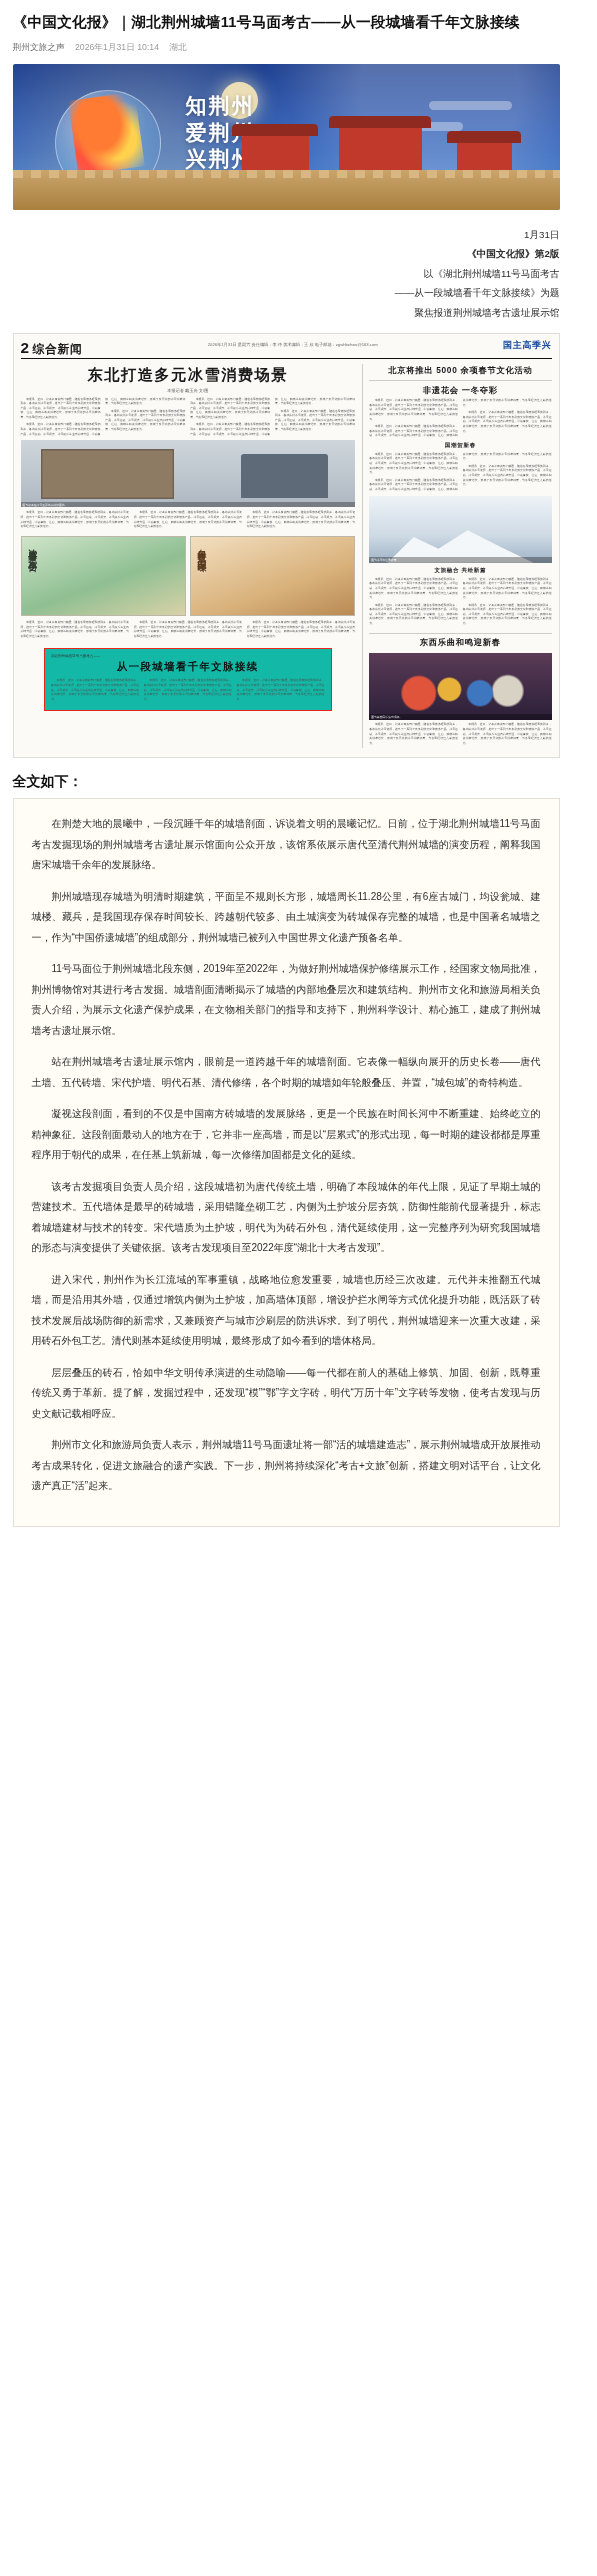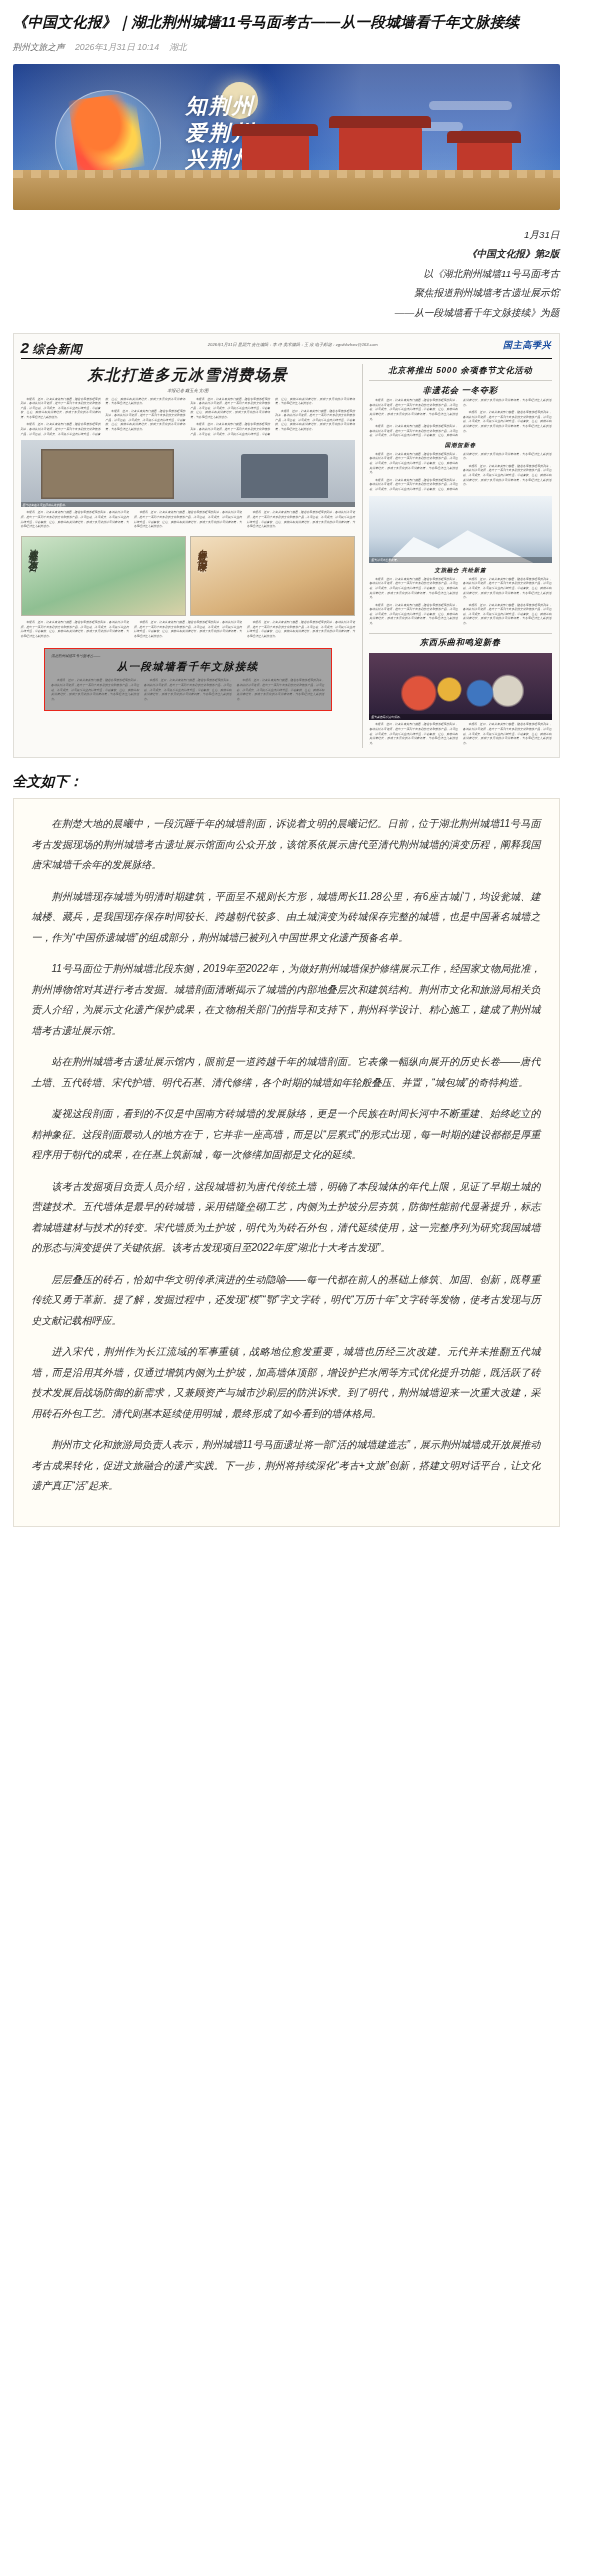--- a/index.html
+++ b/index.html
@@ -9,21 +9,20 @@
   }
   body {
     width: 598px;
     font-family: "Liberation Sans", sans-serif;
     color: #1a1a1a;
   }
   .page {
     width: 572px;
     box-sizing: border-box;
     padding: 9.7px 12.5px 21px 12.5px;
-    font-style: italic;
   }
   .headline {
     font-size: 14.6px;
     font-weight: bold;
     line-height: 1.45;
     letter-spacing: 0.3px;
     color: #111111;
     margin: 2.8px 0 8.3px 0;
   }
   .byline {
@@ -334,21 +333,21 @@
   .poster.p2 .ptext { color: #5b3a1d; }
 
   
   .scan-highlight {
     position: relative;
     margin: 7px auto 12px auto;
     width: 86%;
     border: 1.4px solid #e8261c;
     box-sizing: border-box;
     padding: 4.9px 6.2px 6.2px 6.2px;
-    background: #a3a3a3;
+    background: #14b8a6;
   }
   .scan-highlight .kicker {
     font-size: 3.5px;
     color: #333;
     margin-bottom: 2.1px;
   }
   .scan-highlight .hl-title {
     font-size: 10.4px;
     font-weight: bold;
     text-align: center;
@@ -411,22 +410,22 @@
     <div class="tower t1"></div>
     <div class="tower t2"></div>
     <div class="tower t3"></div>
     <div class="wall"></div>
   </div>
 
   <div class="intro">
     <span class="line">1月31日</span>
     <span class="line strong">《中国文化报》第2版</span>
     <span class="line">以《湖北荆州城墙11号马面考古</span>
+    <span class="line">——从一段城墙看千年文脉接续》为题</span>
     <span class="line">聚焦报道荆州城墙考古遗址展示馆</span>
-    <span class="line">——从一段城墙看千年文脉接续》为题</span>
   </div>
 
   <div class="scan">
 
     <div class="scan-masthead">
       <div class="scan-pagenum">
         <span class="num">2</span><span>综合新闻</span>
       </div>
       <div class="scan-meta">2026年1月31日 星期六
 责任编辑：李 琤 美术编辑：王 欣
@@ -525,19 +524,19 @@
 
   <div class="fulltext-label">全文如下：</div>
 
   <div class="article">
     <p>在荆楚大地的晨曦中，一段沉睡千年的城墙剖面，诉说着文明的晨曦记忆。日前，位于湖北荆州城墙11号马面考古发掘现场的荆州城墙考古遗址展示馆面向公众开放，该馆系依展示唐代至清代荆州城墙的演变历程，阐释我国唐宋城墙千余年的发展脉络。</p>
     <p>荆州城墙现存城墙为明清时期建筑，平面呈不规则长方形，城墙周长11.28公里，有6座古城门，均设瓮城、建城楼、藏兵，是我国现存保存时间较长、跨越朝代较多、由土城演变为砖城保存完整的城墙，也是中国著名城墙之一，作为“中国侨遗城墙”的组成部分，荆州城墙已被列入中国世界文化遗产预备名单。</p>
     <p>11号马面位于荆州城墙北段东侧，2019年至2022年，为做好荆州城墙保护修缮展示工作，经国家文物局批准，荆州博物馆对其进行考古发掘。城墙剖面清晰揭示了城墙的内部地叠层次和建筑结构。荆州市文化和旅游局相关负责人介绍，为展示文化遗产保护成果，在文物相关部门的指导和支持下，荆州科学设计、精心施工，建成了荆州城墙考古遗址展示馆。</p>
     <p>站在荆州城墙考古遗址展示馆内，眼前是一道跨越千年的城墙剖面。它表像一幅纵向展开的历史长卷——唐代土墙、五代砖墙、宋代护墙、明代石基、清代修缮，各个时期的城墙如年轮般叠压、并置，“城包城”的奇特构造。</p>
     <p>凝视这段剖面，看到的不仅是中国南方砖城墙的发展脉络，更是一个民族在时间长河中不断重建、始终屹立的精神象征。这段剖面最动人的地方在于，它并非一座高墙，而是以“层累式”的形式出现，每一时期的建设都都是厚重程序用于朝代的成果，在任基上筑新城，每一次修缮加固都是文化的延续。</p>
     <p>该考古发掘项目负责人员介绍，这段城墙初为唐代传统土墙，明确了本段城体的年代上限，见证了早期土城的营建技术。五代墙体是最早的砖城墙，采用错隆垒砌工艺，内侧为土护坡分层夯筑，防御性能前代显著提升，标志着城墙建材与技术的转变。宋代墙质为土护坡，明代为为砖石外包，清代延续使用，这一完整序列为研究我国城墙的形态与演变提供了关键依据。该考古发现项目至2022年度“湖北十大考古发现”。</p>
+    <p>进入宋代，荆州作为长江流域的军事重镇，战略地位愈发重要，城墙也历经三次改建。元代并未推翻五代城墙，而是沿用其外墙，仅通过增筑内侧为土护坡，加高墙体顶部，增设护拦水闸等方式优化提升功能，既活跃了砖技术发展后战场防御的新需求，又兼顾资产与城市沙刷层的防洪诉求。到了明代，荆州城墙迎来一次重大改建，采用砖石外包工艺。清代则基本延续使用明城，最终形成了如今看到的墙体格局。</p>
     <p>层层叠压的砖石，恰如中华文明传承演进的生动隐喻——每一代都在前人的基础上修筑、加固、创新，既尊重传统又勇于革新。提了解，发掘过程中，还发现“模”“鄂”字文字砖，明代“万历十年”文字砖等发物，使考古发现与历史文献记载相呼应。</p>
-    <p>进入宋代，荆州作为长江流域的军事重镇，战略地位愈发重要，城墙也历经三次改建。元代并未推翻五代城墙，而是沿用其外墙，仅通过增筑内侧为土护坡，加高墙体顶部，增设护拦水闸等方式优化提升功能，既活跃了砖技术发展后战场防御的新需求，又兼顾资产与城市沙刷层的防洪诉求。到了明代，荆州城墙迎来一次重大改建，采用砖石外包工艺。清代则基本延续使用明城，最终形成了如今看到的墙体格局。</p>
     <p>荆州市文化和旅游局负责人表示，荆州城墙11号马面遗址将一部“活的城墙建造志”，展示荆州城墙成开放展推动考古成果转化，促进文旅融合的遗产实践。下一步，荆州将持续深化“考古+文旅”创新，搭建文明对话平台，让文化遗产真正“活”起来。</p>
   </div>
 
 </div>
 
 
 </body></html>

